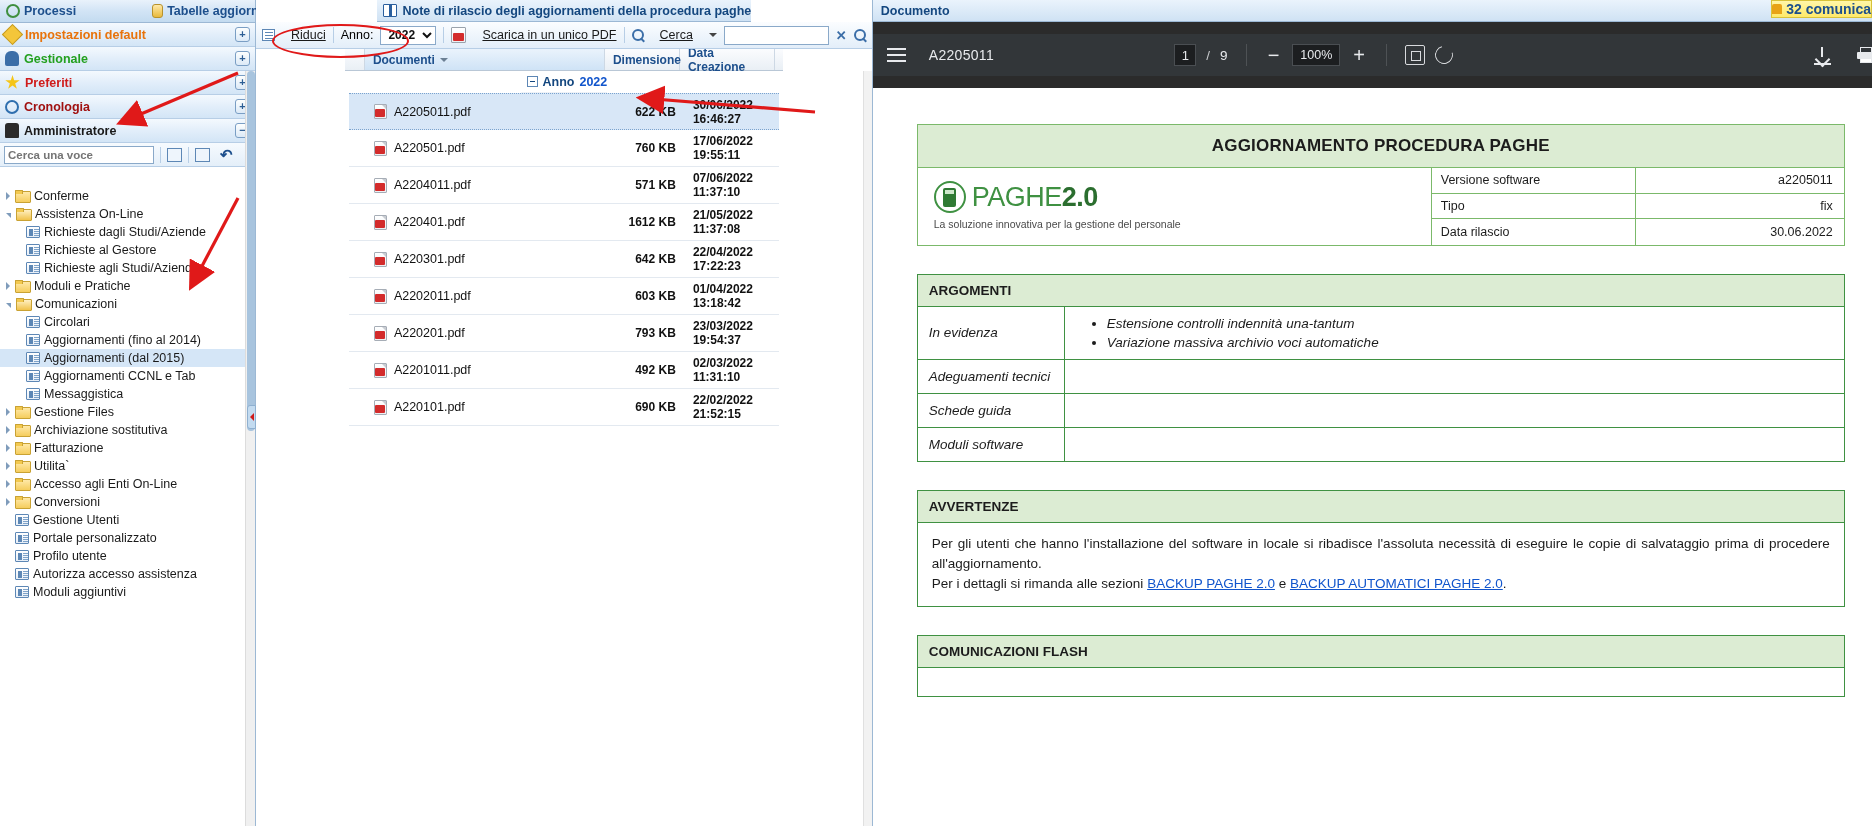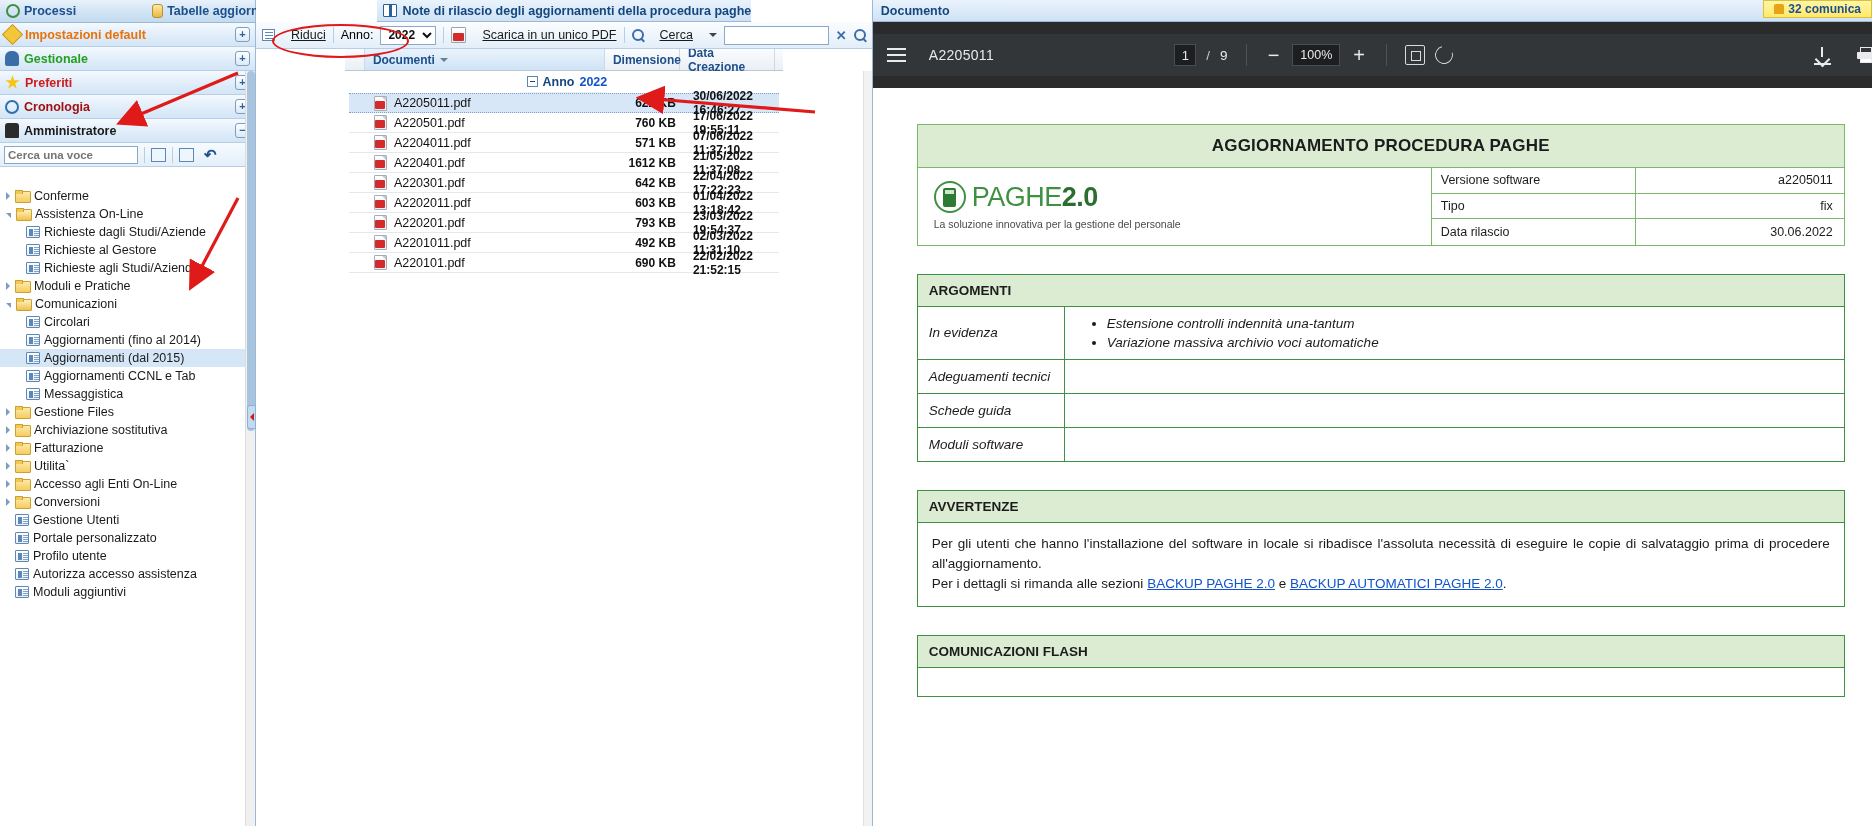--- a/index.html
+++ b/index.html
@@ -58,21 +58,21 @@
   .c-dkred  { color: #a01010; }
   .c-black  { color: #1a1a1a; }
 
   .search-row {
     height: 24px;
     background: linear-gradient(to bottom,#f6fafe,#e4eff9);
     border-bottom: 1px solid #b7cee6;
     display: flex; align-items: center; padding: 2px 4px; gap: 6px;
   }
   .search-row input {
-    width: 134px; height: 18px;
+    width: 150px; height: 18px;
     border: 1px solid #8aa9c9; background: #fff;
     font-family: "Liberation Sans", sans-serif; font-size: 11.5px;
     color: #9aa6b2; padding: 0 3px; font-weight: bold;
   }
   .sep-v { width: 1px; height: 16px; background: #b7cee6; }
 
   .tree {
     flex: 1; overflow: hidden; padding-top: 20px;
     background: #fff; position: relative;
   }
@@ -225,21 +225,21 @@
     padding-left: 6px; font-size:12.5px; font-weight:bold; color:#14477f;
     background:#fff; border-bottom:1px solid #eef2f7;
   }
   .minus-box {
     width:11px;height:11px;border:1px solid #5d87b5;background:#fff;position:relative;flex:none;
   }
   .minus-box::after{content:"";position:absolute;left:2px;top:4px;width:5px;height:1px;background:#14477f;}
   .group-year { color:#1155cc; }
 
   .file-row {
-    height: 20px; display:flex; align-items:center;
+    height: 37px; display:flex; align-items:center;
     border-bottom: 1px solid #e3e9f0; font-size:12.5px; background:#fff; cursor:pointer;
   }
   .file-row.sel { background:#d8e7f7; border-top:1px dotted #7aa3ce; border-bottom:1px dotted #7aa3ce; }
   .cell-chk { width:20px; display:flex; justify-content:center; }
   .cell-name { width:240px; display:flex; align-items:center; gap:7px; padding-left:5px; color:#111; }
   .cell-dim  { width:75px; text-align:right; padding-right:8px; font-weight:bold; color:#111; font-size:12px;}
   .cell-dat  { width:95px; padding-left:9px; font-weight:bold; color:#111; font-size:12px; }
   .cell-rest { flex:1; }
   .pdf-mini {
     width:13px;height:15px;flex:none;position:relative;
@@ -369,21 +369,21 @@
 
   .red-arrow { position:absolute; pointer-events:none; }
   .red-ellipse {
     position:absolute; border:2.4px solid #e01919; border-radius:50%;
     pointer-events:none; background:transparent;
   }
   .corner-alert {
     position:absolute; right:0; top:0; height:18px;
     background:linear-gradient(to bottom,#fff6a8,#ffe96a);
     border:1px solid #d8c23a; display:flex;align-items:center;gap:4px;
-    padding:0 10px; font-size:12px; font-weight:bold; color:#1d4f8c; z-index:30;
+    padding:0 0; font-size:14px; font-weight:bold; color:#1d4f8c; z-index:30;
   }
   .bell { width:10px;height:10px;background:#e8a317;border-radius:2px 2px 0 0; flex:none;}
 </style>
 </head>
 <body>
 
 <div id="app">
 
   <div class="left-panel">
 

